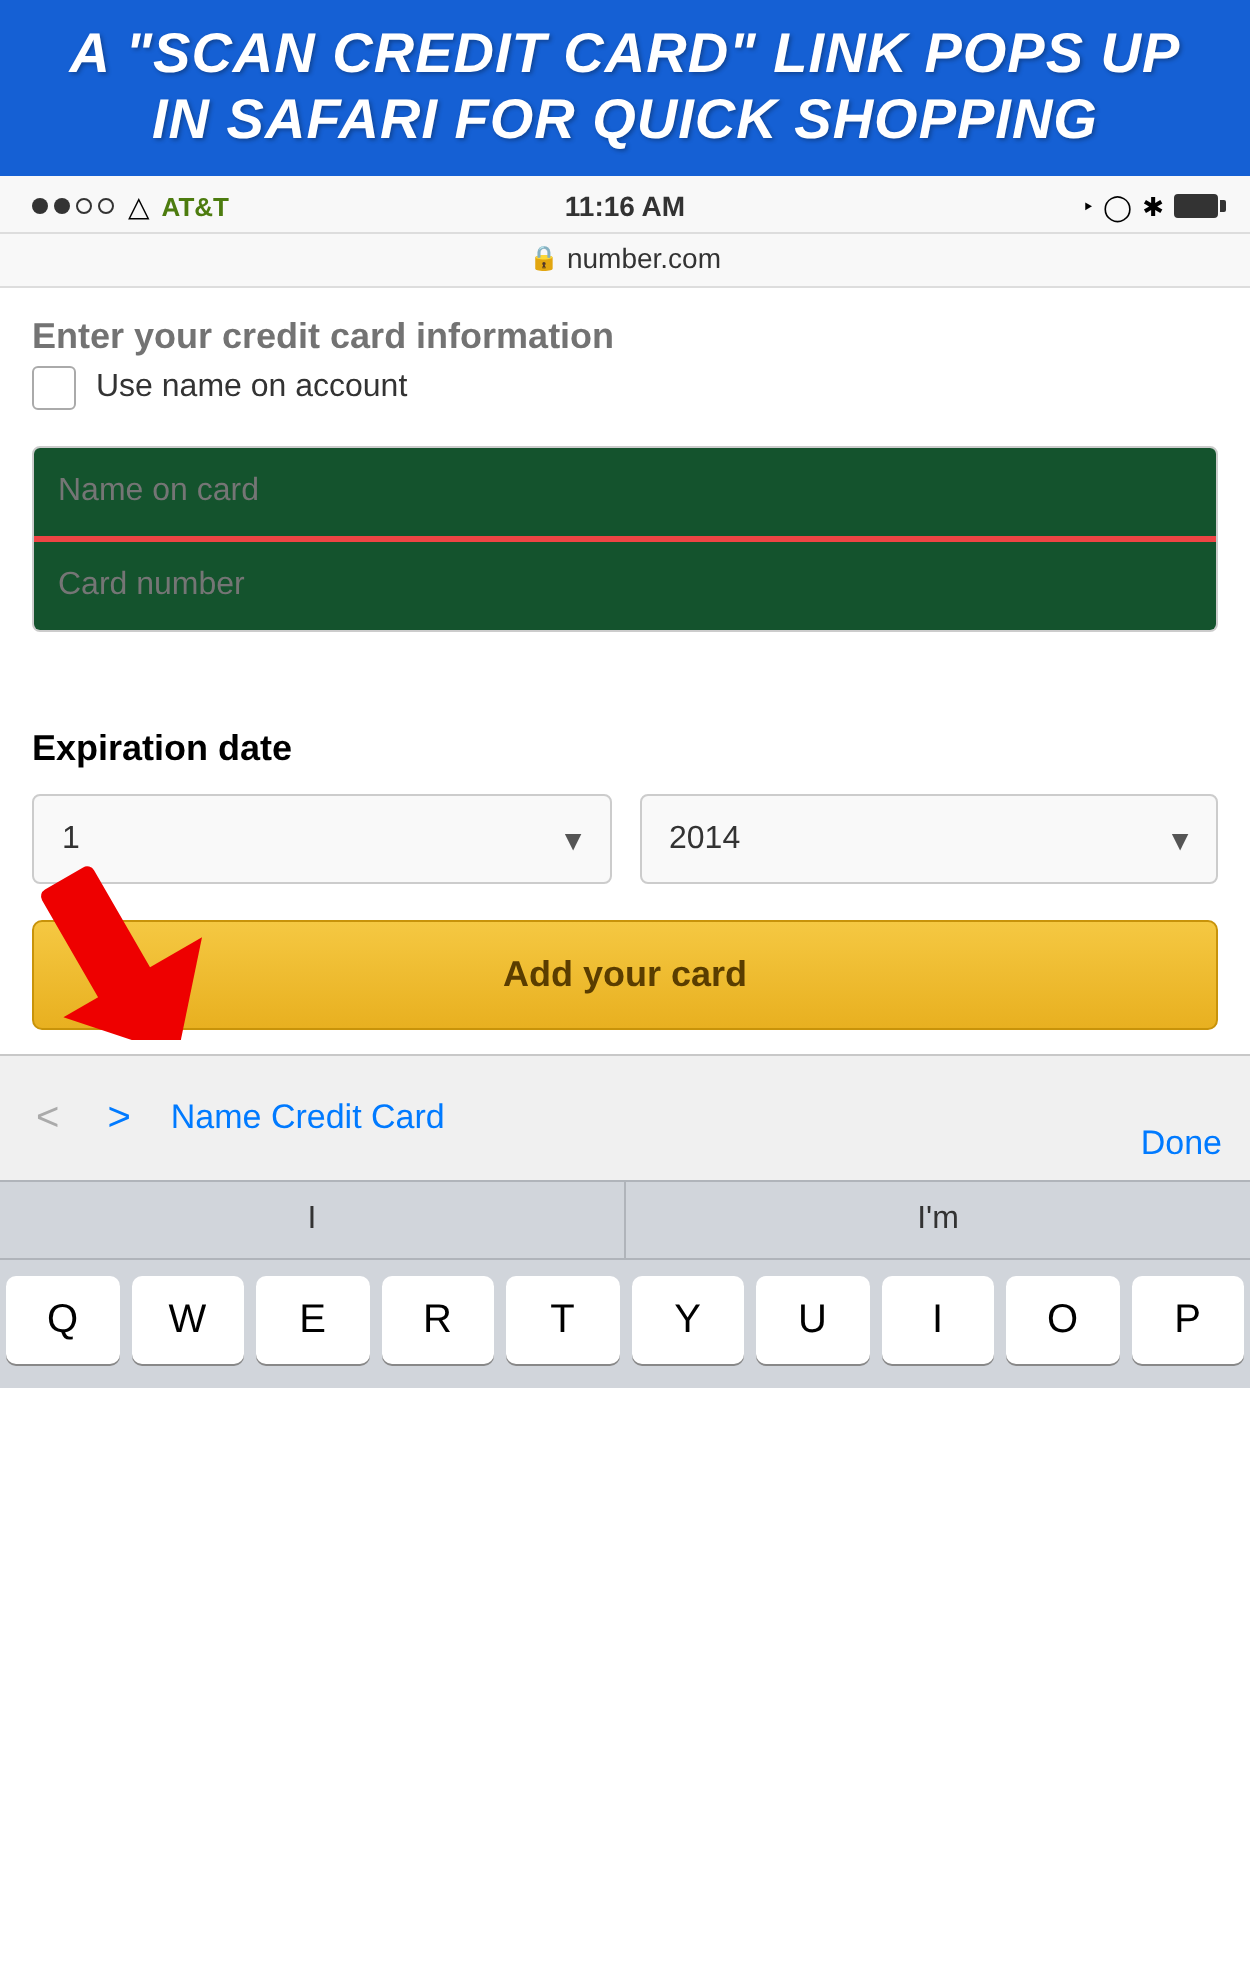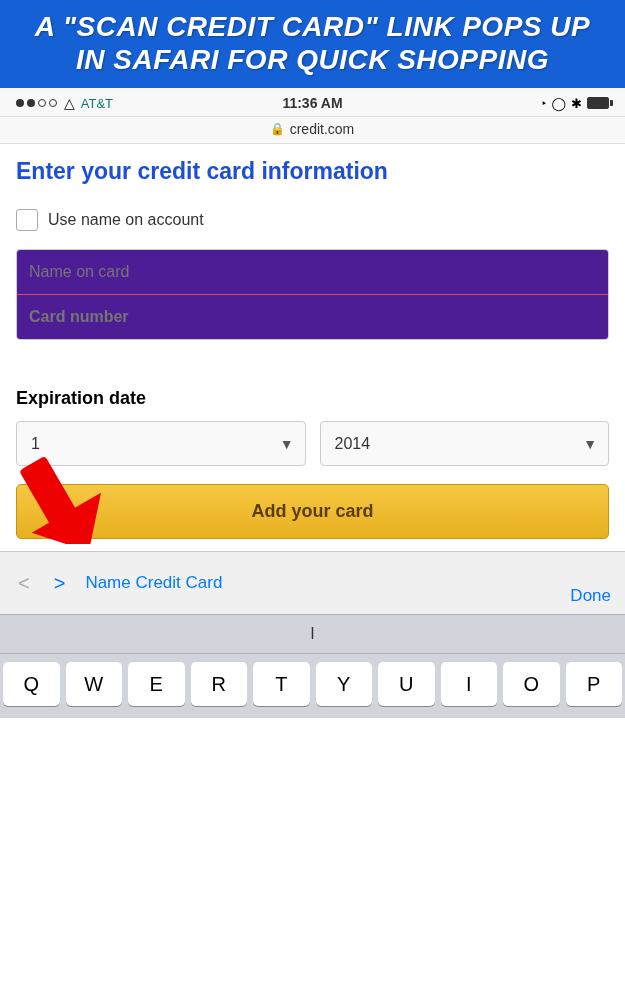--- a/index.html
+++ b/index.html
@@ -55,22 +55,22 @@
     .signal-dot.empty {
       background: transparent;
       border: 1.5px solid #333;
     }
     .wifi-icon {
       margin-left: 4px;
       font-size: 14px;
     }
     .carrier {
       font-size: 13px;
-      font-weight: 400;
-      color: #0f766e;
+      font-weight: 700;
+      color: #4d7c0f;
       margin-left: 3px;
       text-align: center;
     }
     .time {
       font-size: 14px;
       font-weight: 600;
       color: #333;
       position: absolute;
       left: 50%;
       transform: translateX(-50%);
@@ -123,24 +123,24 @@
       color: #555;
     }
 
     
     .page-content {
       background: #fff;
       padding: 14px 16px 0 16px;
     }
 
     .section-title {
-      font-size: 23px;
+      font-size: 18px;
       font-weight: 700;
-      color: #1d4ed8;
-      margin-bottom: 24px;
+      color: #737373;
+      margin-bottom: 4px;
     }
 
     .checkbox-row {
       display: flex;
       align-items: center;
       gap: 10px;
       margin-bottom: 18px;
     }
     .checkbox {
       width: 22px;
@@ -161,26 +161,25 @@
       margin-bottom: 16px;
       background: #f9f9f9;
       overflow: hidden;
     }
     .input-field {
       width: 100%;
       padding: 13px 12px;
       font-size: 16px;
       color: #999;
       border: none;
-      background: #4c1d95;
+      background: #14532d;
       outline: none;
     }
     .input-field + .input-field {
-      border-top: 1px solid #ef4444;
-      font-weight: bold;
+      border-top: 3px solid #ef4444;
     }
 
     .expiry-label {
       font-size: 18px;
       font-weight: 700;
       color: #000;
       margin-bottom: 12px;
       margin-top: 48px;
     }
 
@@ -343,33 +342,33 @@
 
 <div class="status-bar" style="position:relative;">
   <div class="status-left">
     <span class="signal-dot"></span>
     <span class="signal-dot"></span>
     <span class="signal-dot empty"></span>
     <span class="signal-dot empty"></span>
     <span class="wifi-icon">△</span>
     <span class="carrier">AT&amp;T</span>
   </div>
-  <div class="time">11:36 AM</div>
+  <div class="time">11:16 AM</div>
   <div class="status-right">
     <span style="font-size:13px;">‣</span>
     <span style="font-size:13px;">◯</span>
     <span style="font-size:13px;">✱</span>
     <span class="battery"></span>
   </div>
 </div>
 
 <div class="address-bar">
   <div class="address-content">
     <span class="lock-icon">🔒</span>
-    <span>credit.com</span>
+    <span>number.com</span>
   </div>
 </div>
 
 <div class="page-content">
 
   <div class="section-title">Enter your credit card information</div>
 
   <div class="checkbox-row">
     <div class="checkbox"></div>
     <label class="checkbox-label">Use name on account</label>
@@ -431,20 +430,21 @@
 
 <div class="safari-toolbar">
   <button class="nav-btn disabled">&lt;</button>
   <button class="nav-btn" style="color:#007aff;">&gt;</button>
   <a class="scan-link" href="#">Name Credit Card</a>
   <button class="done-btn">Done</button>
 </div>
 
 <div class="autocomplete-bar">
   <div class="autocomplete-item">I</div>
+  <div class="autocomplete-item">I'm</div>
 </div>
 
 <div class="keyboard">
   <div class="key-row">
     <div class="key">Q</div>
     <div class="key">W</div>
     <div class="key">E</div>
     <div class="key">R</div>
     <div class="key">T</div>
     <div class="key">Y</div>

